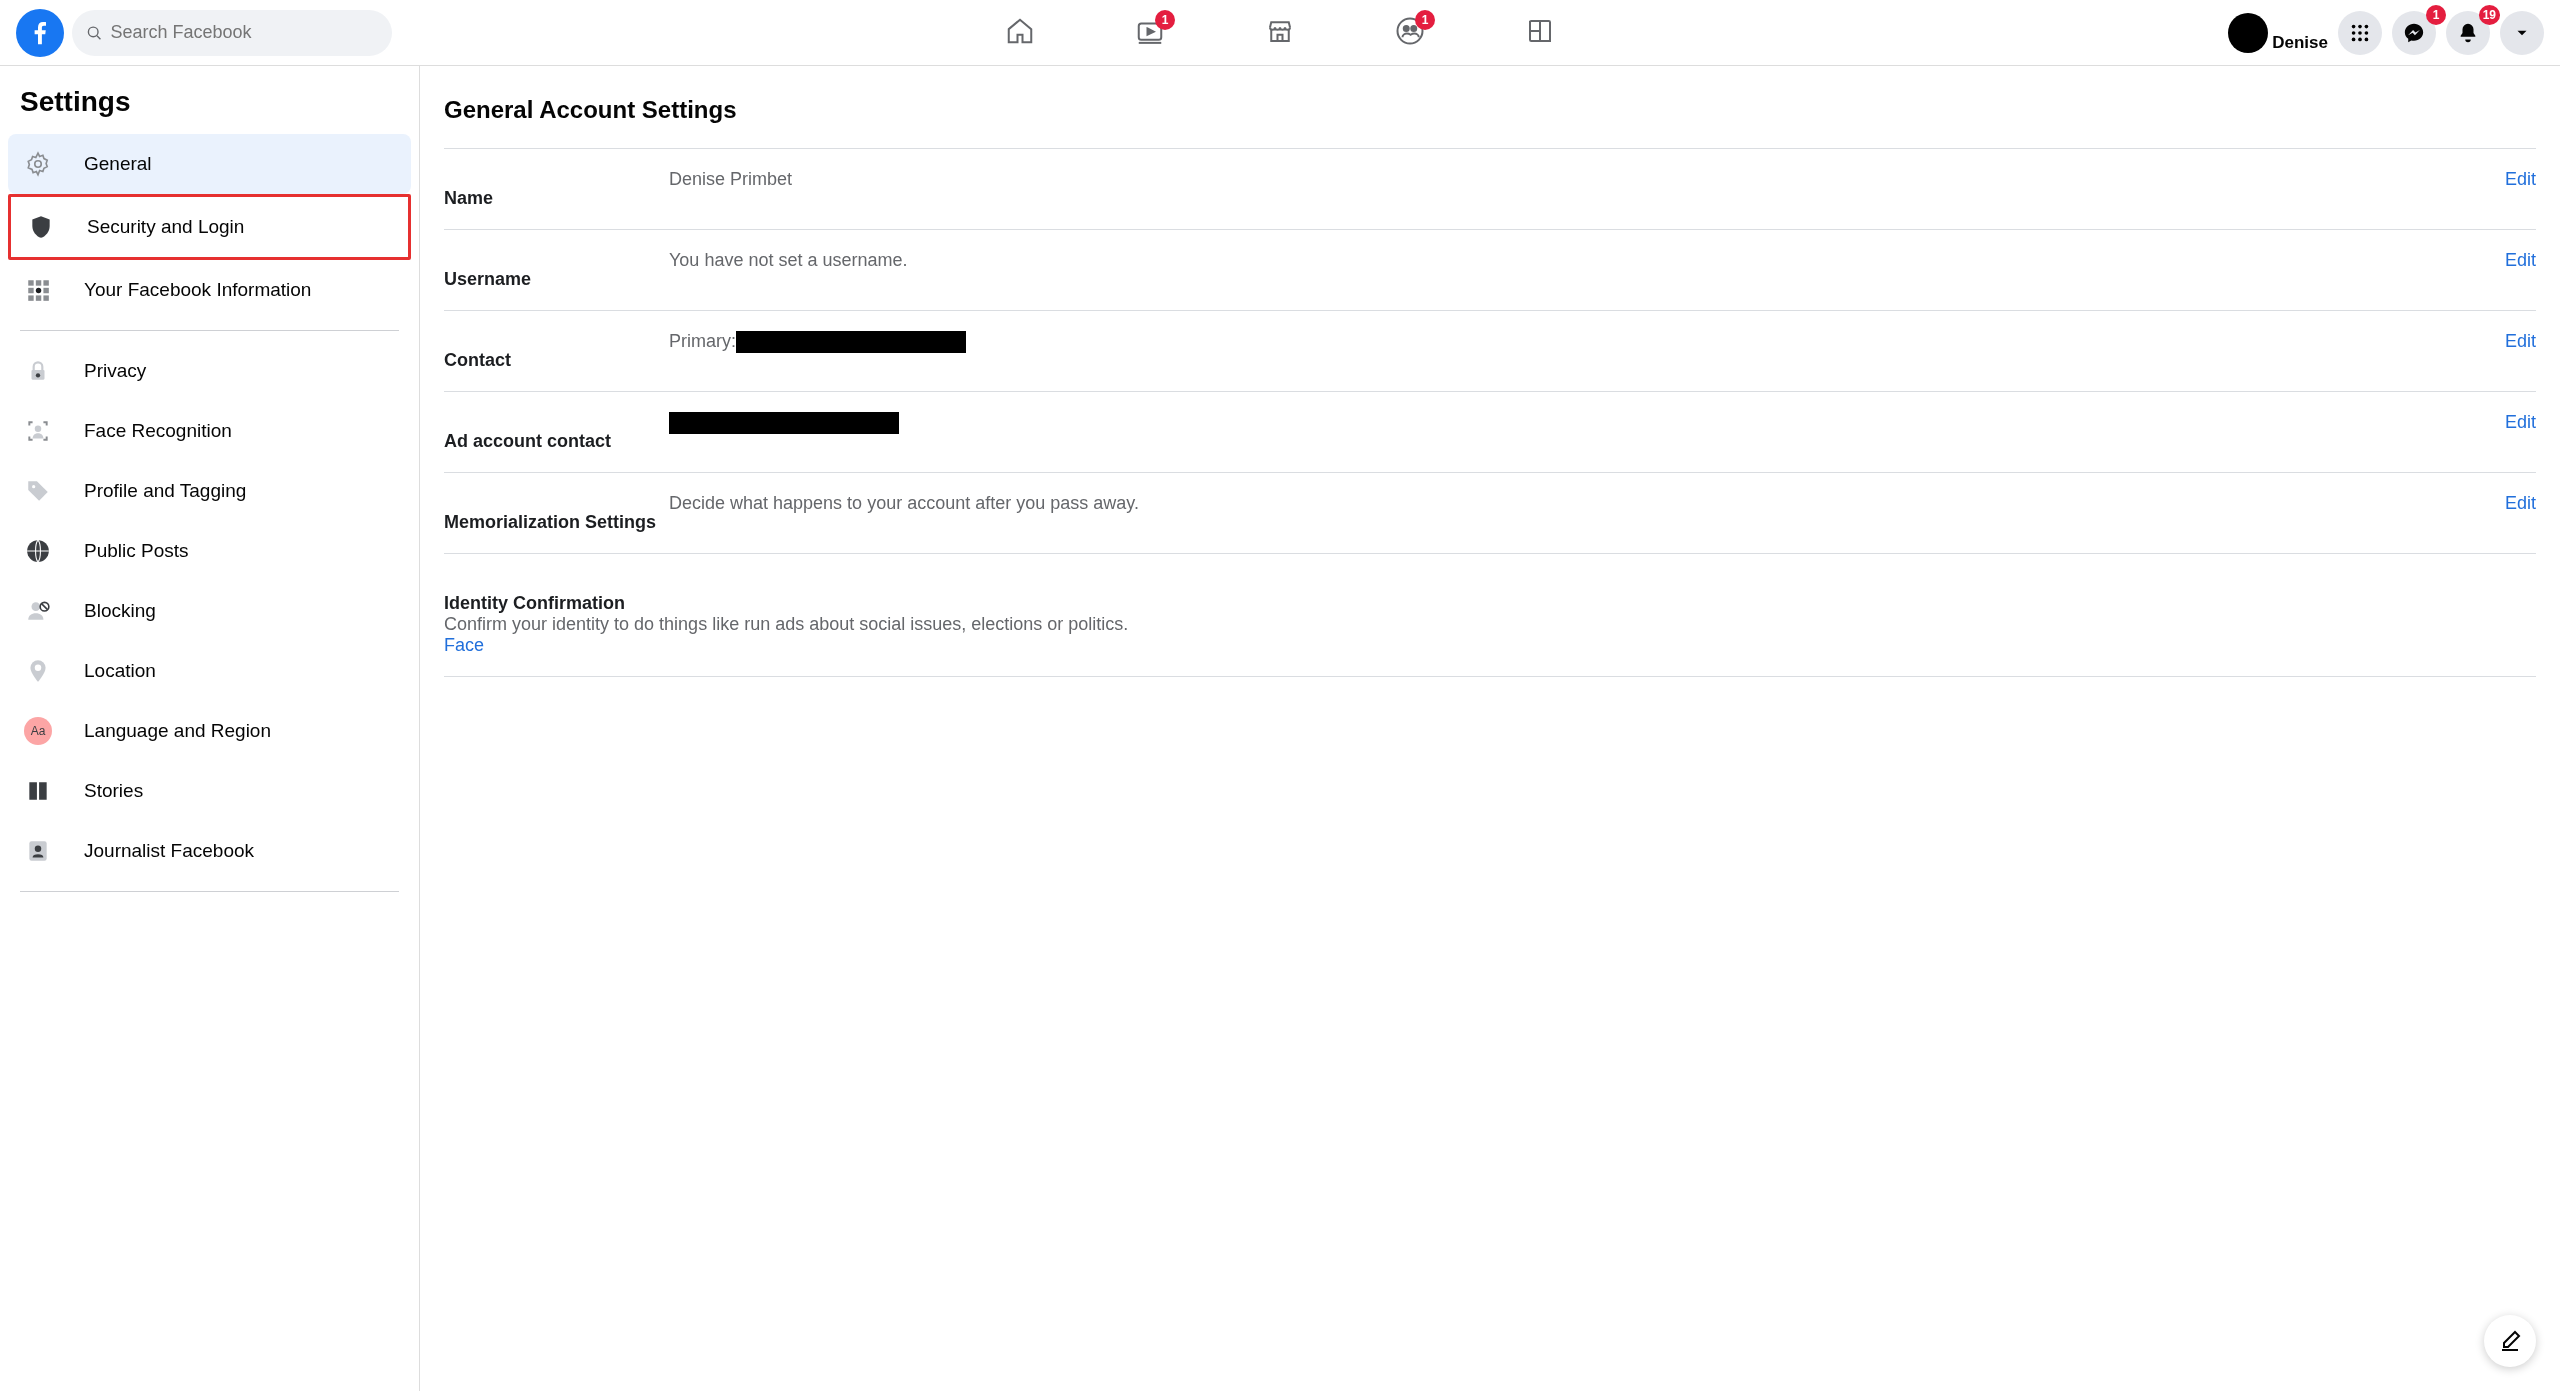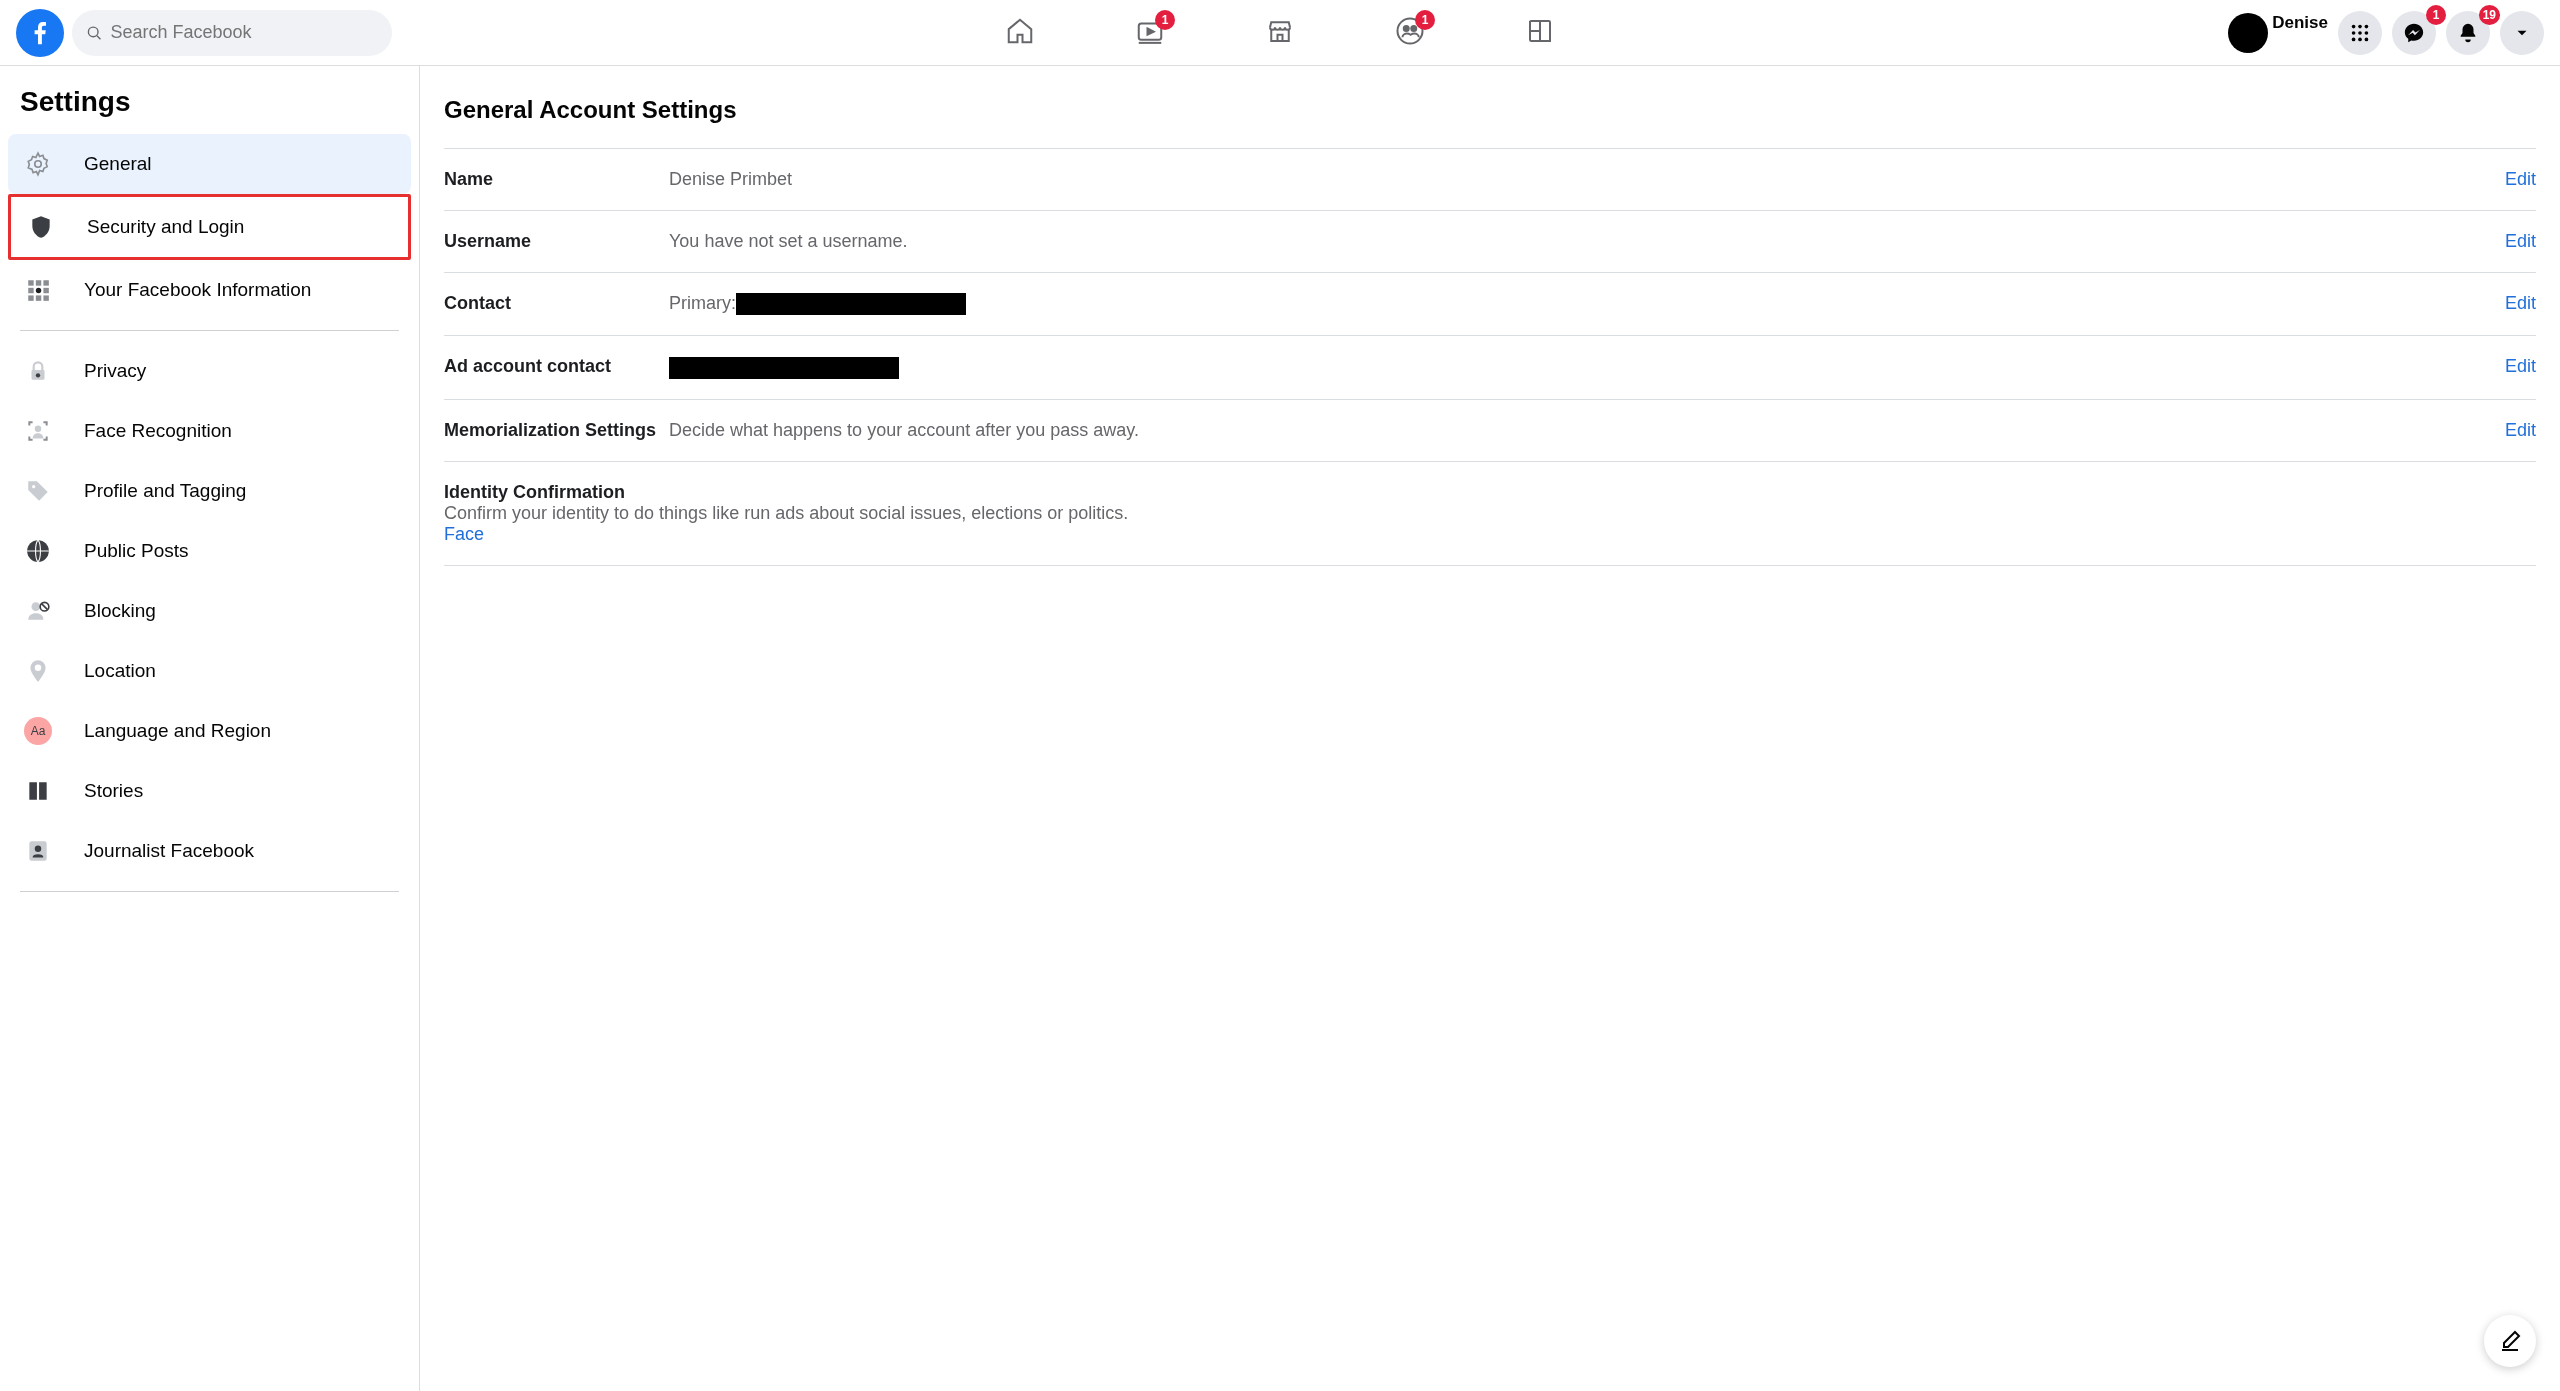--- a/index.html
+++ b/index.html
@@ -36,21 +36,21 @@
   .badge {
     position: absolute; top: -6px; right: -10px;
     background: #e41e3f; color: #fff; border-radius: 50%;
     min-width: 20px; height: 20px; font-size: 12px;
     display: flex; align-items: center; justify-content: center;
     padding: 0 4px; font-weight: 600;
   }
   .header-right {
     margin-left: auto; display: flex; align-items: center; gap: 10px;
   }
-  .profile-chip { display: flex; align-items: flex-start; gap: 4px; cursor: pointer; }
+  .profile-chip { display: flex; align-items: flex-end; gap: 4px; cursor: pointer; }
   .avatar { width: 40px; height: 40px; border-radius: 50%; background: #000; }
   .profile-name { font-size: 17px; font-weight: 600; }
   .round-btn {
     width: 44px; height: 44px; border-radius: 50%; background: #e4e6eb;
     display: flex; align-items: center; justify-content: center;
     position: relative; cursor: pointer; color: #050505;
   }
   
   
   .main { display: flex; height: calc(100vh - 66px); }
@@ -73,21 +73,21 @@
   .sidebar hr { border: none; border-top: 1px solid #ced0d4; margin: 10px 12px; }
   
   
   .content { flex: 1; padding: 30px 24px; }
   .content h2 { font-size: 24px; font-weight: 700; margin-bottom: 24px; }
   .setting-row {
     display: flex; align-items: flex-start;
     border-top: 1px solid #dadde1; padding: 20px 0;
   }
   .setting-row:last-child { border-bottom: 1px solid #dadde1; flex-direction: column; }
-  .setting-label { width: 225px; font-size: 18px; font-weight: 700; color: #1c1e21; }
+  .setting-label { width: 225px; font-size: 18px; font-weight: 700; color: #1c1e21; margin-top: 19px; }
   .setting-value { flex: 1; font-size: 18px; color: #65676b; padding-right: 20px; }
   .setting-action { font-size: 18px; color: #216fdb; cursor: pointer; }
   .redacted { display: inline-block; background: #000; height: 22px; vertical-align: middle; }
   .redacted.w1 { width: 230px; }
   .redacted.w2 { width: 230px; }
   
   
   .fab {
     position: fixed; bottom: 24px; right: 24px;
     width: 52px; height: 52px; border-radius: 50%;

